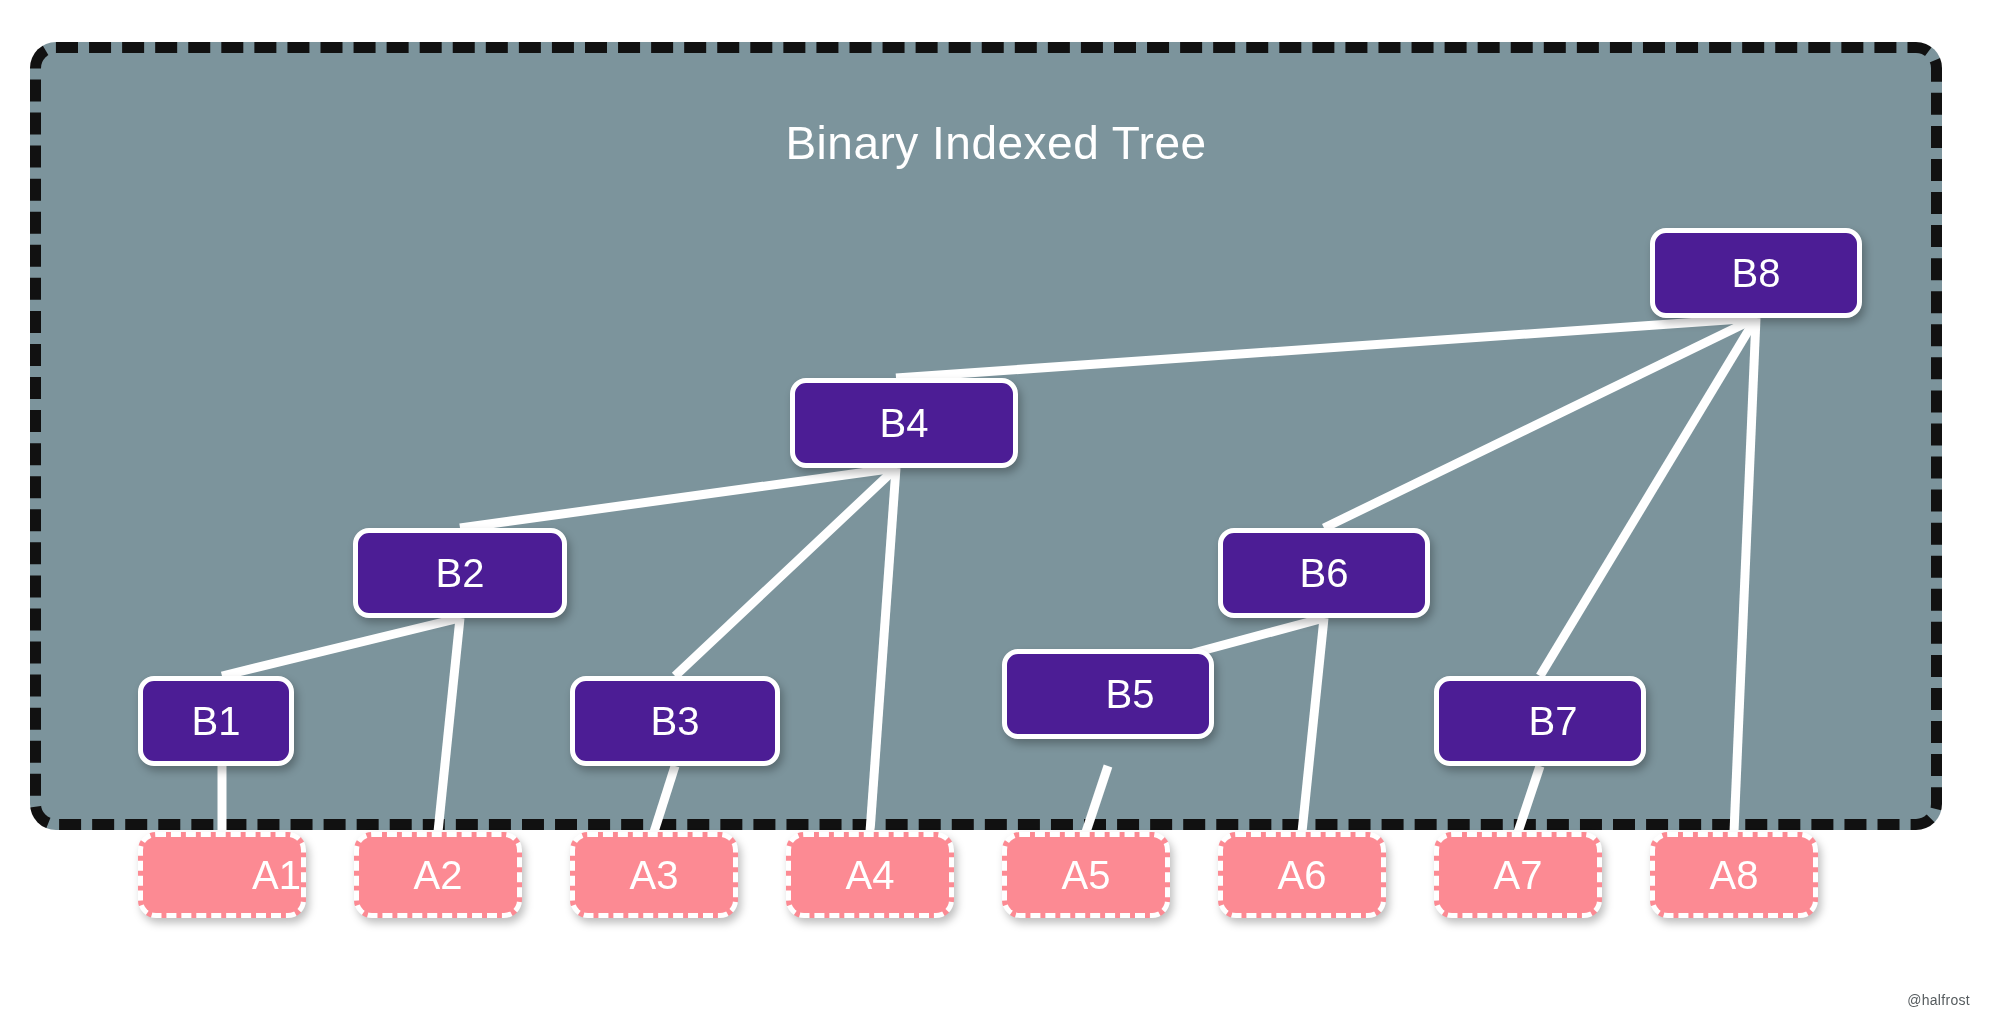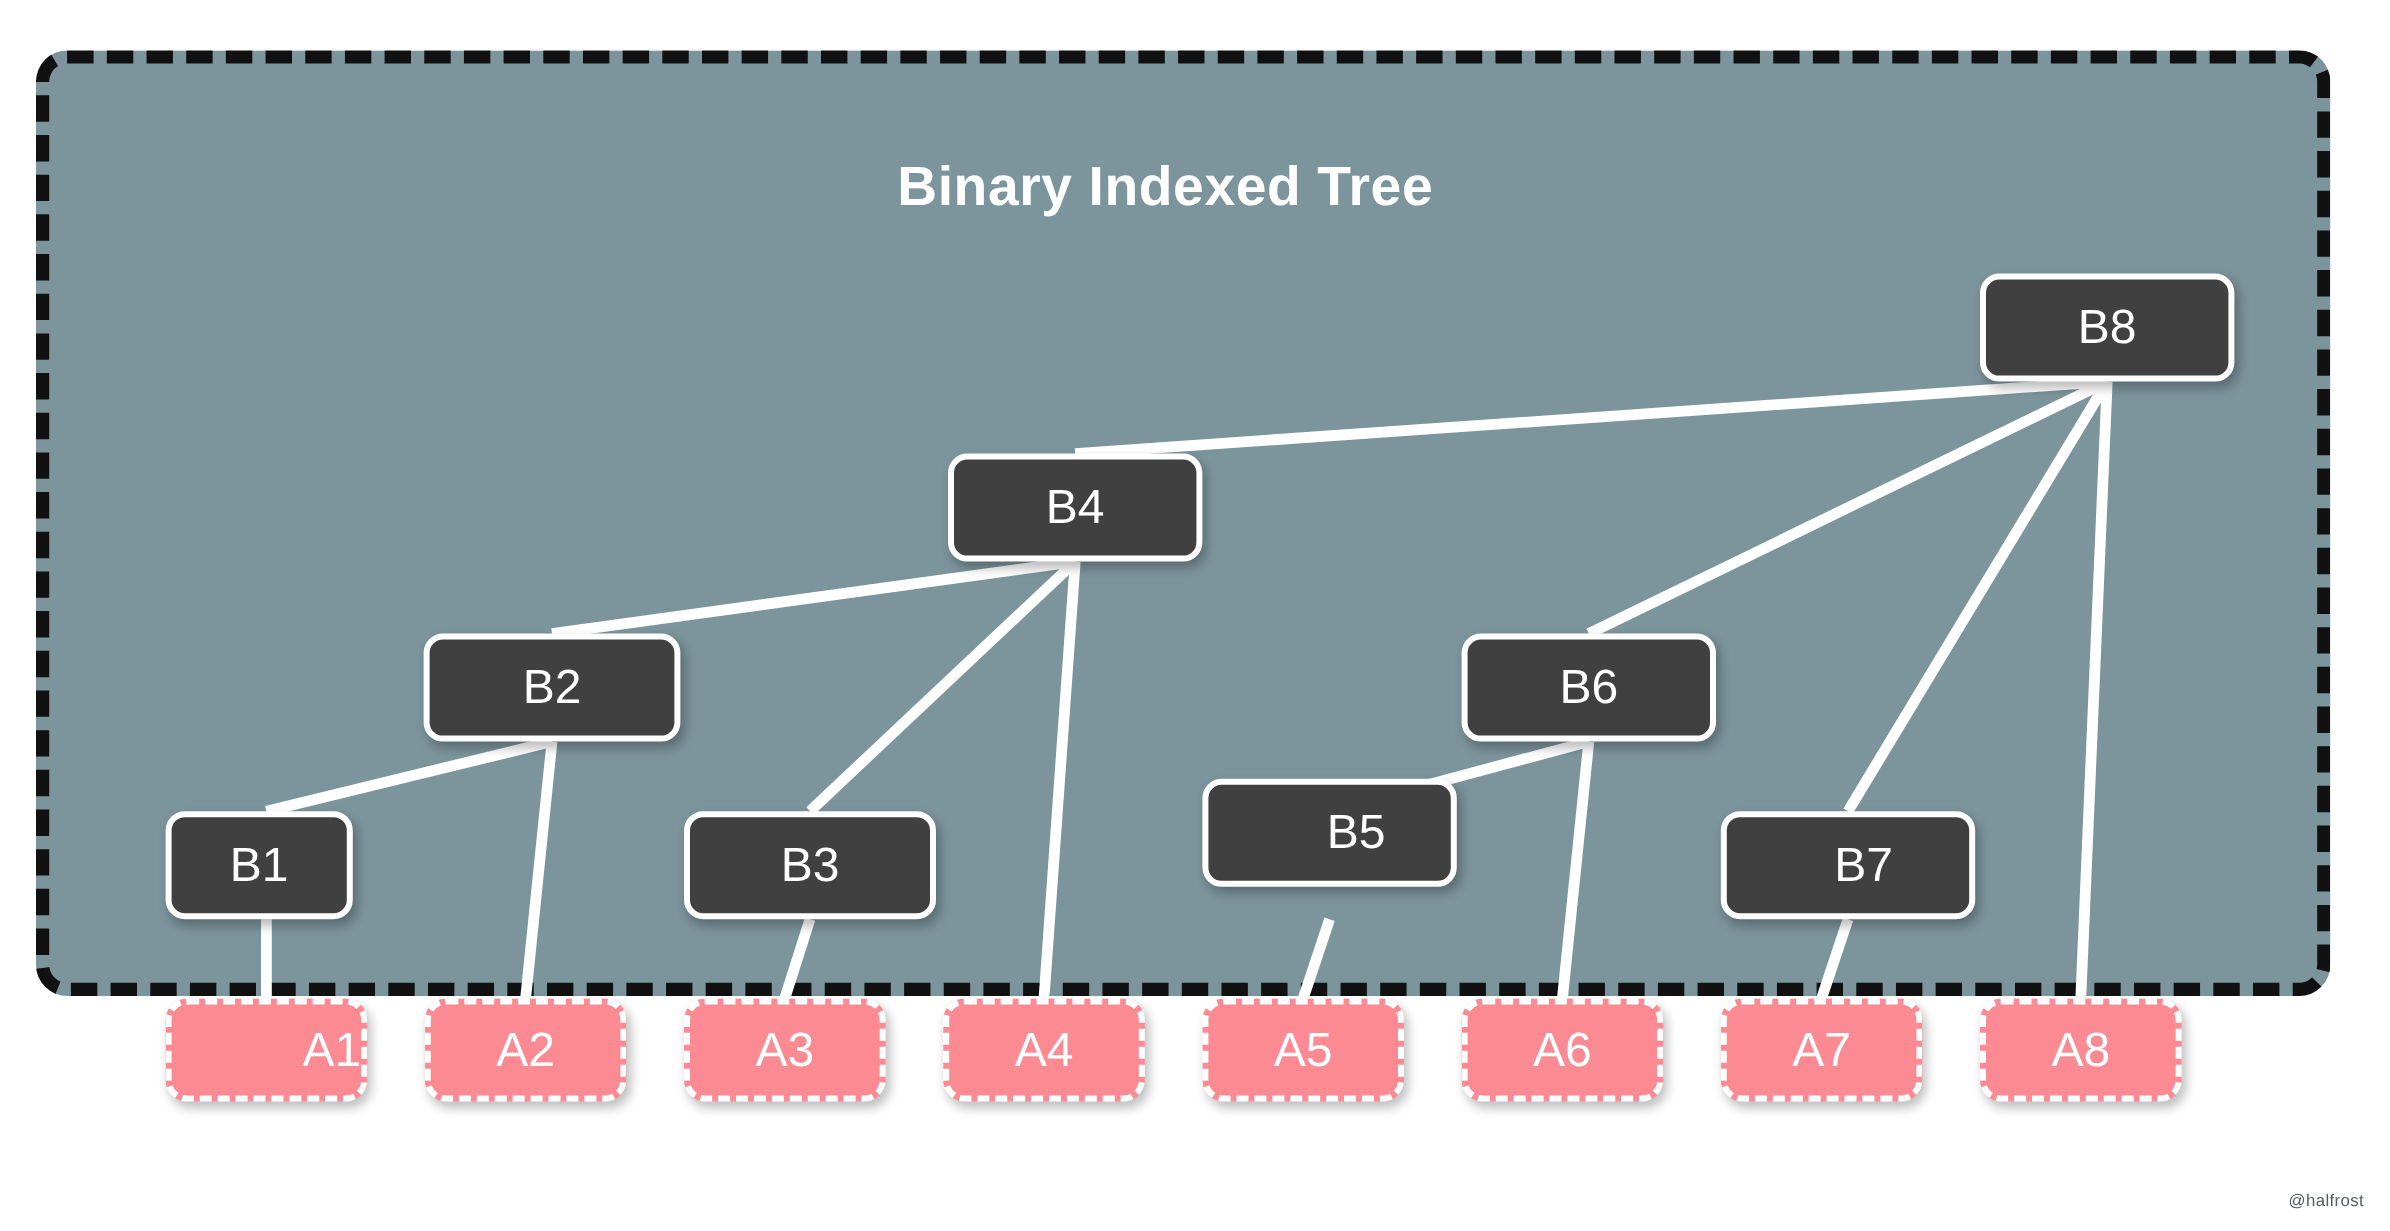--- a/index.html
+++ b/index.html
@@ -22,30 +22,29 @@
     width:1912px; height:788px;
     background:#7c949c;
     border:11px dashed #111111;
     border-radius:26px;
     box-sizing:border-box;
   }
 
   
   #panel-title {
     position:absolute;
-    left:15px; top:118px;
+    left:40px; top:118px;
     width:1912px;
     text-align:center;
     color:#ffffff;
     font-size:46px;
-    font-weight:700;
+    font-weight:400;
     letter-spacing:0.5px;
     line-height:1.1;
     white-space:nowrap;
-    margin-top:12px;
   }
 
   
   #edge-layer {
     position:absolute;
     left:0; top:0;
     width:1992px; height:1026px;
     pointer-events:none;
   }
 
@@ -55,21 +54,21 @@
     display:flex;
     align-items:center;
     justify-content:center;
     color:#ffffff;
     font-size:40px;
     font-weight:400;
     line-height:1;
     user-select:none;
   }
   .node-b {
-    background:#404040;
+    background:#4c1d95;
     border:5px solid #ffffff;
     border-radius:16px;
     box-shadow:3px 5px 9px rgba(0,0,0,0.28);
   }
   .node-a {
     background:#fc8a93;
     border:5px dashed #ffffff;
     border-radius:18px;
     box-shadow:3px 5px 9px rgba(0,0,0,0.26);
   }
@@ -115,21 +114,21 @@
   <div id="node-layer">
       <div class="node node-b" style="left: 138px; top: 676px; width: 156px; height: 90px;">
         <span class="node-label">B1</span>
       </div>
       <div class="node node-b" style="left: 353px; top: 528px; width: 214px; height: 90px;">
         <span class="node-label">B2</span>
       </div>
       <div class="node node-b" style="left: 570px; top: 676px; width: 210px; height: 90px;">
         <span class="node-label">B3</span>
       </div>
-      <div class="node node-b" style="left: 790px; top: 378px; width: 212px; height: 90px; justify-content: center;">
+      <div class="node node-b" style="left: 790px; top: 378px; width: 228px; height: 90px; justify-content: center;">
         <span class="node-label">B4</span>
       </div>
       <div class="node node-b" style="left: 1002px; top: 649px; width: 212px; height: 90px; padding-left: 44px;">
         <span class="node-label">B5</span>
       </div>
       <div class="node node-b" style="left: 1218px; top: 528px; width: 212px; height: 90px;">
         <span class="node-label">B6</span>
       </div>
       <div class="node node-b" style="left: 1434px; top: 676px; width: 212px; height: 90px; padding-left: 26px;">
         <span class="node-label">B7</span>

